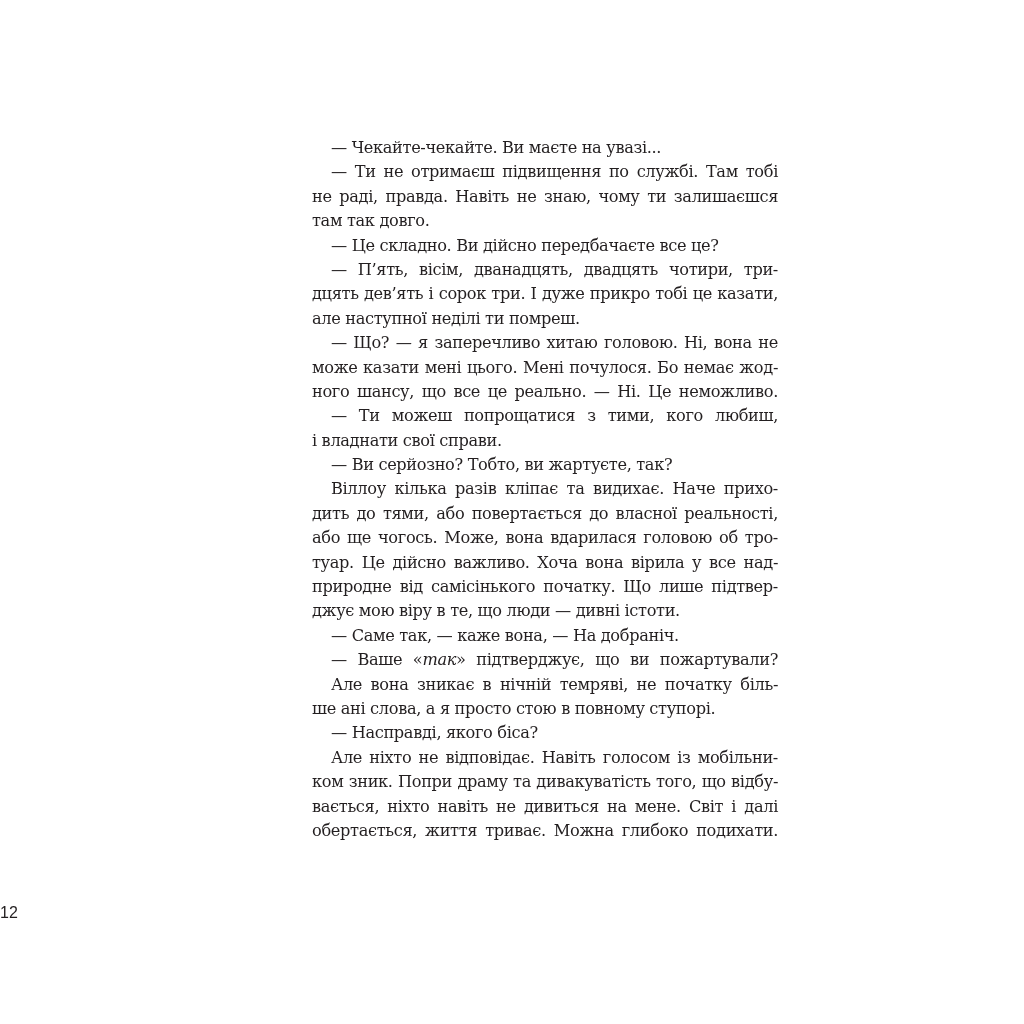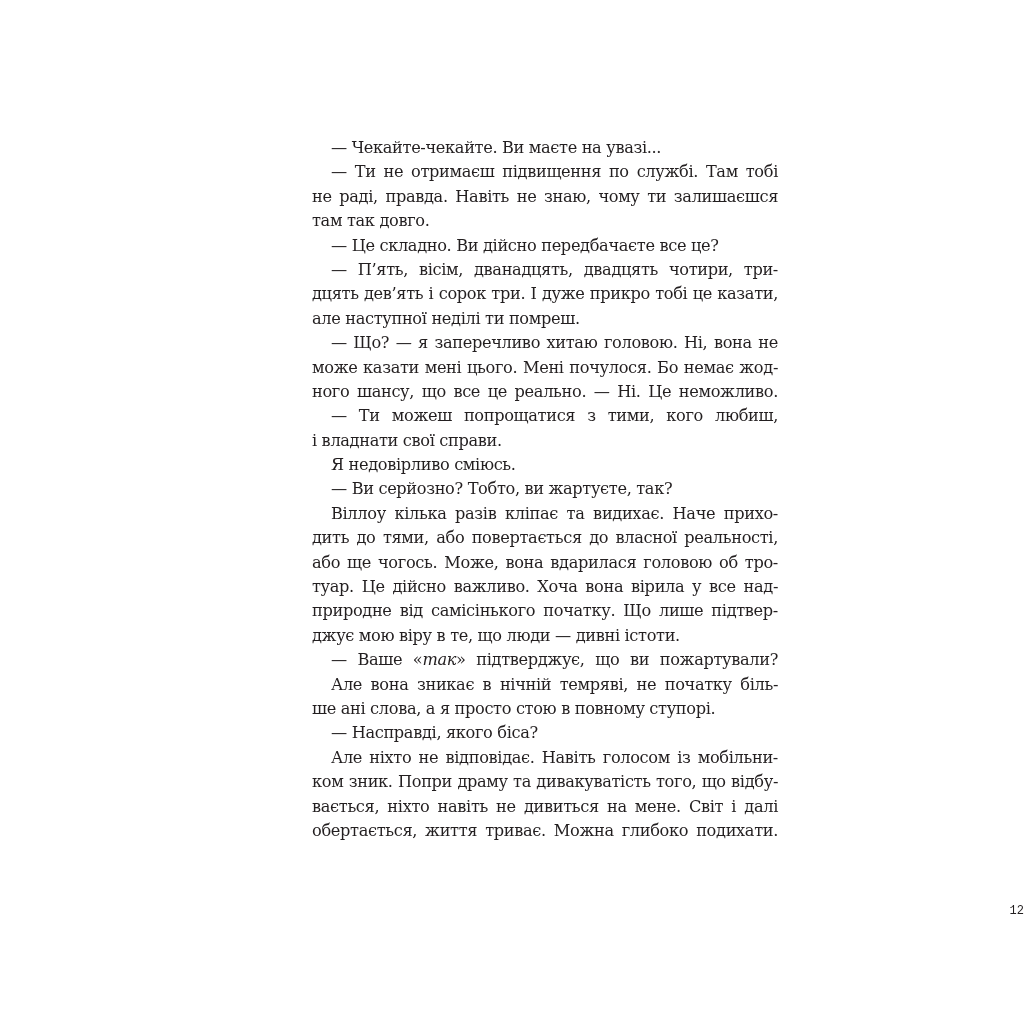--- a/index.html
+++ b/index.html
@@ -25,23 +25,23 @@
     text-align: justify;
     text-align-last: justify;
   }
   .line.last { text-align-last: left; }
   .line.indent { padding-left: 19px; }
   .line em { font-style: italic; }
   .page-number {
     position: absolute;
     left: 0; width: 1024px;
     top: 904px;
-    text-align: right;
-    font-family: Liberation Mono, monospace;
-    font-size: 12px;
+    text-align: left;
+    font-family: Liberation Sans, sans-serif;
+    font-size: 16px;
     color: #231f20;
   }
 </style>
 </head>
 <body>
 
 <div class="page">
   <div class="text-block" id="text-block">
       <span class="line indent last">— Чекайте-чекайте. Ви маєте на увазі...</span>
       <span class="line indent">— Ти не отримаєш підвищення по службі. Там тобі</span>
@@ -49,28 +49,28 @@
       <span class="line last">там так довго.</span>
       <span class="line indent last">— Це складно. Ви дійсно передбачаєте все це?</span>
       <span class="line indent">— П’ять, вісім, дванадцять, двадцять чотири, три-</span>
       <span class="line">дцять дев’ять і сорок три. І дуже прикро тобі це казати,</span>
       <span class="line last">але наступної неділі ти помреш.</span>
       <span class="line indent">— Що? — я заперечливо хитаю головою. Ні, вона не</span>
       <span class="line">може казати мені цього. Мені почулося. Бо немає жод-</span>
       <span class="line">ного шансу, що все це реально. — Ні. Це неможливо.</span>
       <span class="line indent">— Ти можеш попрощатися з тими, кого любиш,</span>
       <span class="line last">і владнати свої справи.</span>
-      <span class="line indent last">Я недовірливо сміюсь.</span>
       <span class="line indent last">— Ви серйозно? Тобто, ви жартуєте, так?</span>
       <span class="line indent">Віллоу кілька разів кліпає та видихає. Наче прихо-</span>
       <span class="line">дить до тями, або повертається до власної реальності,</span>
       <span class="line">або ще чогось. Може, вона вдарилася головою об тро-</span>
       <span class="line">туар. Це дійсно важливо. Хоча вона вірила у все над-</span>
       <span class="line">природне від самісінького початку. Що лише підтвер-</span>
       <span class="line last">джує мою віру в те, що люди — дивні істоти.</span>
+      <span class="line indent last">— Саме так, — каже вона, — На добраніч.</span>
       <span class="line indent">— Ваше «<em>так</em>» підтверджує, що ви пожартували?</span>
       <span class="line indent">Але вона зникає в нічній темряві, не початку біль-</span>
       <span class="line last">ше ані слова, а я просто стою в повному ступорі.</span>
       <span class="line indent last">— Насправді, якого біса?</span>
       <span class="line indent">Але ніхто не відповідає. Навіть голосом із мобільни-</span>
       <span class="line">ком зник. Попри драму та дивакуватість того, що відбу-</span>
       <span class="line">вається, ніхто навіть не дивиться на мене. Світ і далі</span>
       <span class="line">обертається, життя триває. Можна глибоко подихати.</span>
     </div>
   <div class="page-number">12</div>

